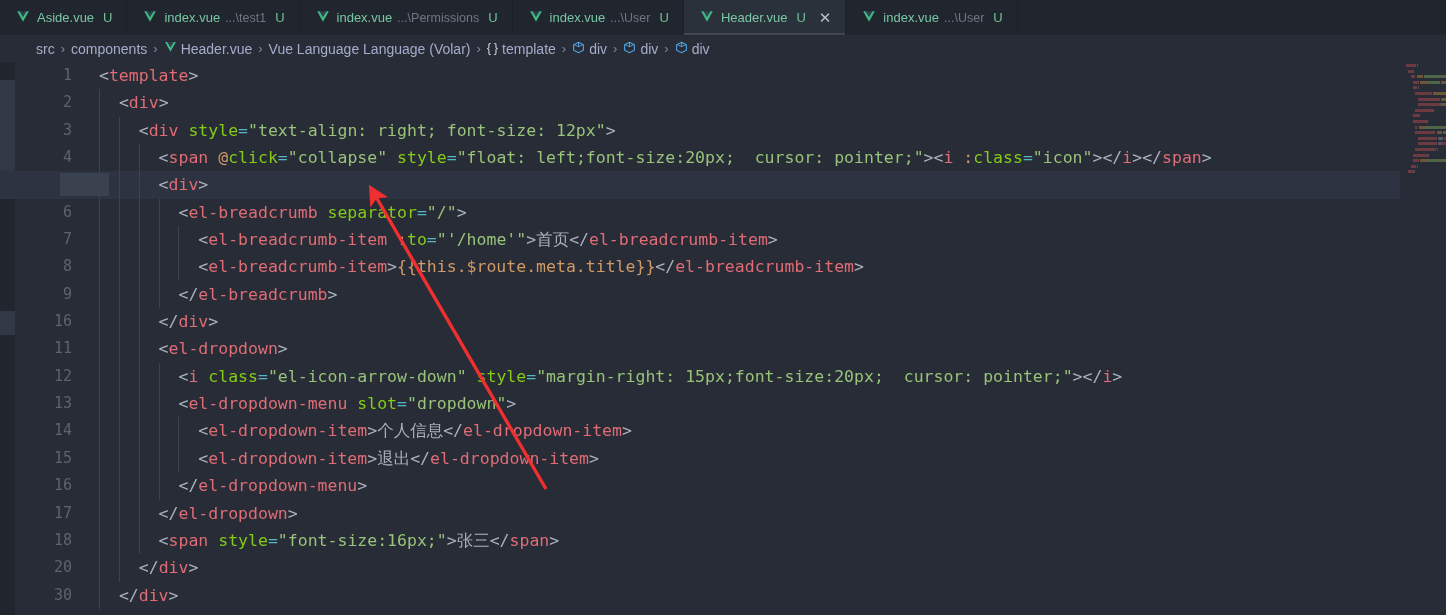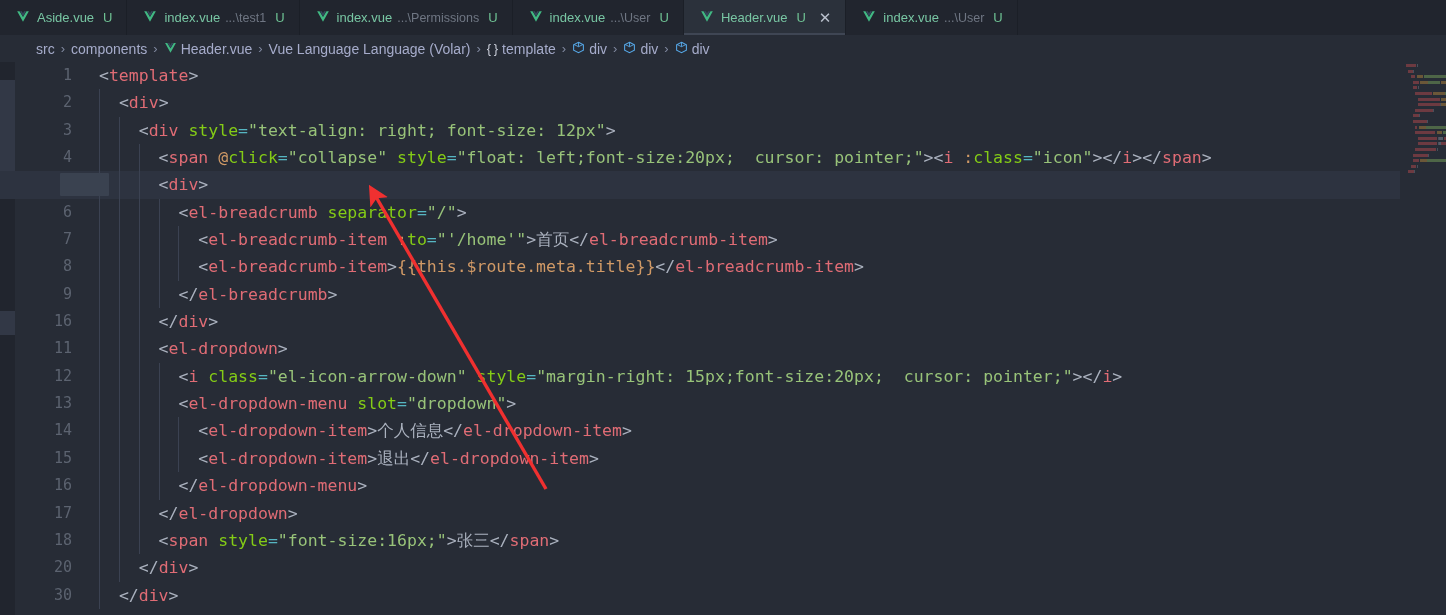--- a/index.html
+++ b/index.html
@@ -73,21 +73,21 @@
     background: #272c36;
     display: flex; align-items: center;
     padding-left: 36px;
     box-sizing: border-box;
     font-family: "Liberation Sans", sans-serif;
     font-size: 14px;
     color: #a6accb;
     gap: 0px;
     white-space: nowrap;
   }
-  .bc-item { display: inline-flex; align-items: center; gap: 4px; }
+  .bc-item { display: inline-flex; gap: 4px; }
   .bc-sep { color: #8189a0; margin: 0 6px; font-size: 13px; }
   .bc-icon { font-size: 13px; line-height: 1; }
   .bc-icon.vue { color: #70c08a; font-size: 14px; font-weight: bold;}
   .bc-icon.braces { color: #c7cbd6; font-size: 13px; }
   .bc-icon.cube   { color: #56a8e8; font-size: 14px; }
 
   
   .editor {
     position: absolute;
     top: 62px; left: 0;

